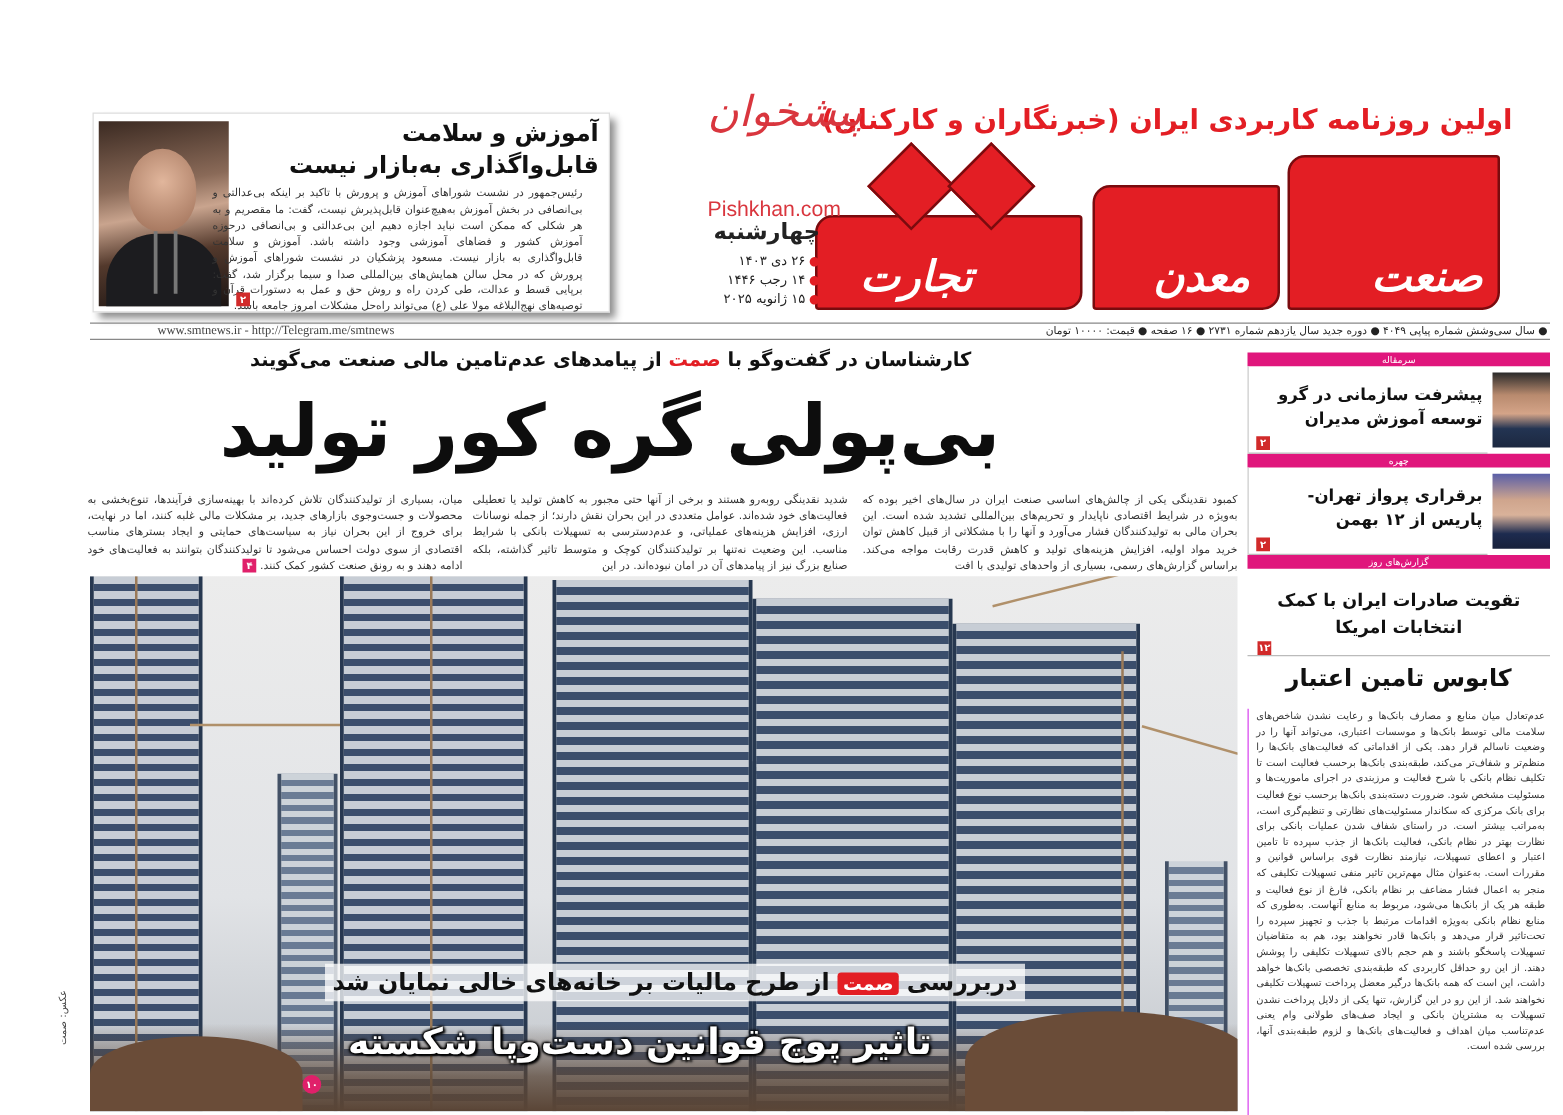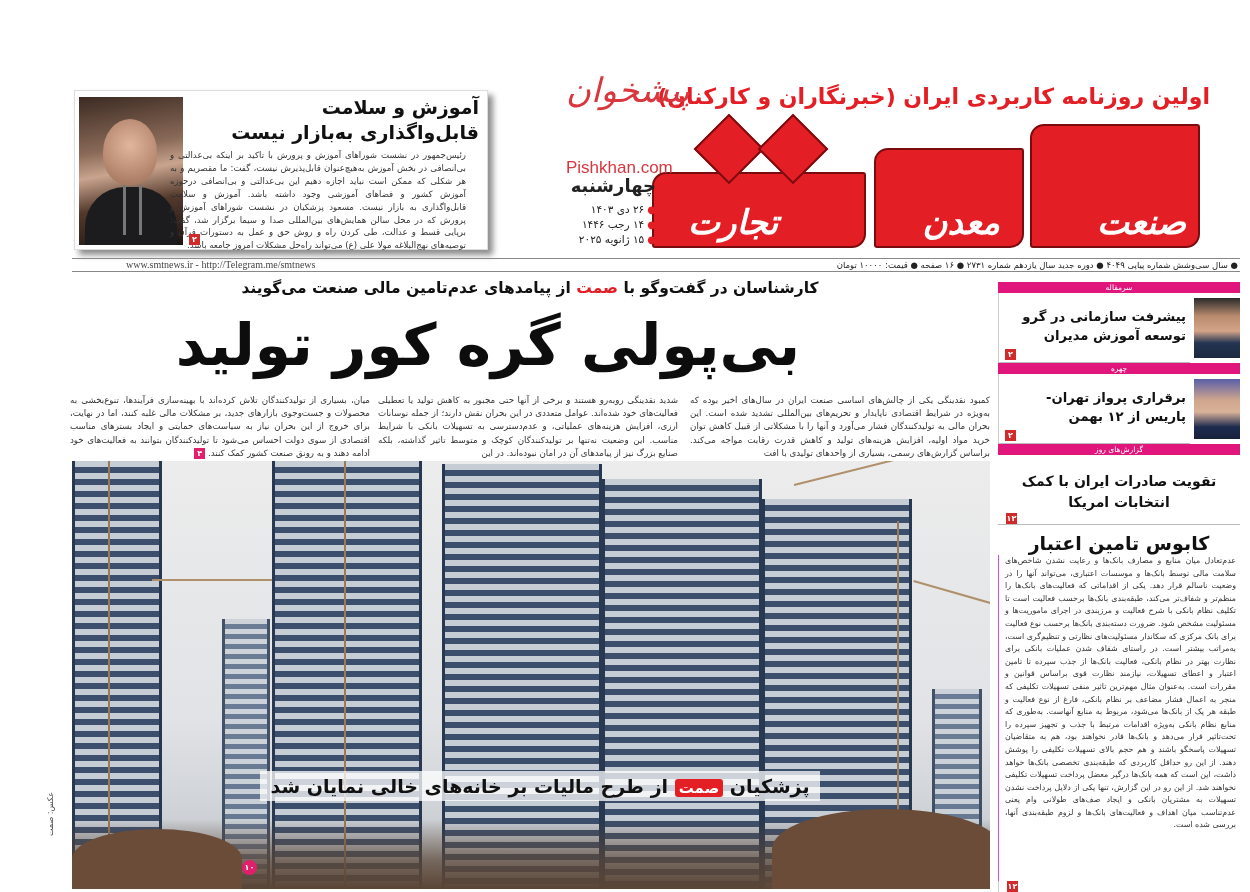--- a/index.html
+++ b/index.html
@@ -34,21 +34,21 @@
   .page-badge { display: inline-block; width: 11px; height: 11px; background: #e0206a; color: #fff; font-size: 8px; line-height: 11px; text-align: center; font-weight: bold; }
   .page-badge.red { background: #d12a2a; }
   .featured .page-badge { position: absolute; left: 114px; bottom: 4px; }
 
   
   .strip { position: absolute; left: 72px; top: 258px; width: 1168px; height: 14px; border-top: 1px solid #888; border-bottom: 1px solid #888; }
   .strip-issue { position: absolute; right: 2px; top: 1px; font-size: 8.5px; color: #222; white-space: nowrap; }
   .strip-urls { position: absolute; left: 54px; top: 0px; font-family: "Liberation Serif", serif; font-size: 10px; color: #444; direction: ltr; white-space: nowrap; }
 
   
-  .kicker { position: absolute; left: 200px; top: 279px; width: 660px; text-align: center; font-size: 15.5px; font-weight: bold; color: #111; white-space: nowrap; }
+  .kicker { position: absolute; left: 200px; top: 279px; width: 660px; text-align: left; font-size: 15.5px; font-weight: bold; color: #111; white-space: nowrap; }
   .kicker .brand { color: #e31e24; }
   .headline { position: absolute; left: 240px; top: 304px; width: 560px; text-align: center; font-size: 58px; font-weight: bold; color: #0d0d0d; letter-spacing: 1px; white-space: nowrap; line-height: 82px; font-family: "DejaVu Sans", sans-serif; }
   .lede-col { position: absolute; top: 394px; width: 300px; font-size: 8.7px; line-height: 13.2px; color: #333; text-align: justify; }
   .lede-col .page-badge { vertical-align: middle; }
 
   
   .photo { position: absolute; left: 72px; top: 461px; width: 918px; height: 428px; overflow: hidden; background: linear-gradient(180deg, #ececec 0%, #e1e3e6 60%, #bfc4ca 100%); }
   .tower { position: absolute; bottom: 0; background:
       repeating-linear-gradient(180deg, #c7cdd5 0px, #c7cdd5 6px, #3b4e6c 6px, #3b4e6c 12px); border-left: 3px solid #273850; border-right: 3px solid #273850; }
   .tower.far { background: repeating-linear-gradient(180deg, #c9d0d7 0px, #c9d0d7 5px, #566a87 5px, #566a87 10px); opacity: 0.85; }
@@ -70,21 +70,21 @@
   .side-item .thumb { position: absolute; right: 0; top: 5px; width: 46px; height: 60px; }
   .side-item .thumb.p1 { background: linear-gradient(180deg, #2a2a2a 0%, #b88a6e 30%, #d4a488 55%, #233452 75%, #1c2840 100%); }
   .side-item .thumb.p2 { background: linear-gradient(180deg, #5a5fa8 0%, #cfa58d 35%, #d9b29a 55%, #1d2b4f 80%, #18213b 100%); }
   .side-item .title { position: absolute; right: 54px; top: 14px; width: 180px; font-size: 13.2px; font-weight: bold; line-height: 19px; color: #111; text-align: right; }
   .side-item .page-badge { position: absolute; left: 6px; bottom: 3px; }
   .side-item .rule { position: absolute; left: 0; right: 50px; bottom: 0; height: 1px; background: #bbb; }
 
   .report-title { text-align: center; font-size: 14px; font-weight: bold; line-height: 21px; margin-top: 16px; color: #111; }
   .report-badge { position: relative; height: 12px; border-bottom: 1px solid #bbb; margin: 0 0 6px 0; }
   .report-badge .page-badge { position: absolute; left: 8px; top: 0; }
-  .box-title { text-align: center; font-size: 19px; font-weight: bold; color: #111; line-height: 24px; margin-bottom: 0; }
+  .box-title { text-align: center; font-size: 19px; font-weight: bold; color: #111; line-height: 24px; margin-bottom: 12px; }
   .box-body { font-size: 7.9px; line-height: 12.6px; color: #333; text-align: justify; padding: 0 4px 0 6px; border-left: 1px solid #d946ef; height: 326px; overflow: hidden; }
   .box-end { position: relative; height: 12px; border-left: 1px solid #ccc; }
   .box-end .page-badge { position: absolute; left: 8px; top: 0; }
 </style>
 </head>
 <body>
 
 <div class="masthead">
   <div class="tagline">اولین روزنامه کاربردی ایران (خبرنگاران و کارکنان)</div>
 
@@ -163,24 +163,25 @@
   <div class="crane" style="left:720px; top:6px; width:140px; transform:rotate(-14deg);"></div>
   <div class="crane" style="left:840px; top:130px; width:80px; transform:rotate(16deg);"></div>
   <div class="mast" style="left:36px; top:0; height:428px;"></div>
   <div class="mast" style="left:272px; top:0; height:428px;"></div>
   <div class="mast" style="left:825px; top:60px; height:368px;"></div>
   <div class="ground"></div>
   <div class="mound" style="left:0; width:170px; height:60px;"></div>
   <div class="mound" style="left:700px; width:230px; height:80px;"></div>
 
   <div class="photo-kicker">
-    <span>پزشکیان</span>
+    <span>دربررسی</span>
     <span class="brand">صمت</span>
     <span>از طرح مالیات بر خانه‌های خالی نمایان شد</span>
   </div>
+  <div class="photo-headline">تاثیر پوچ قوانین دست‌وپا شکسته</div>
   <span class="page-badge">۱۰</span>
 </div>
 <div class="photo-credit">عکس: صمت</div>
 
 <div class="sidebar">
   <div class="sec-bar">سرمقاله</div>
   <div class="side-item">
     <div class="thumb p1"></div>
     <div class="title">پیشرفت سازمانی در گرو توسعه آموزش مدیران</div>
     <span class="page-badge red">۲</span>

